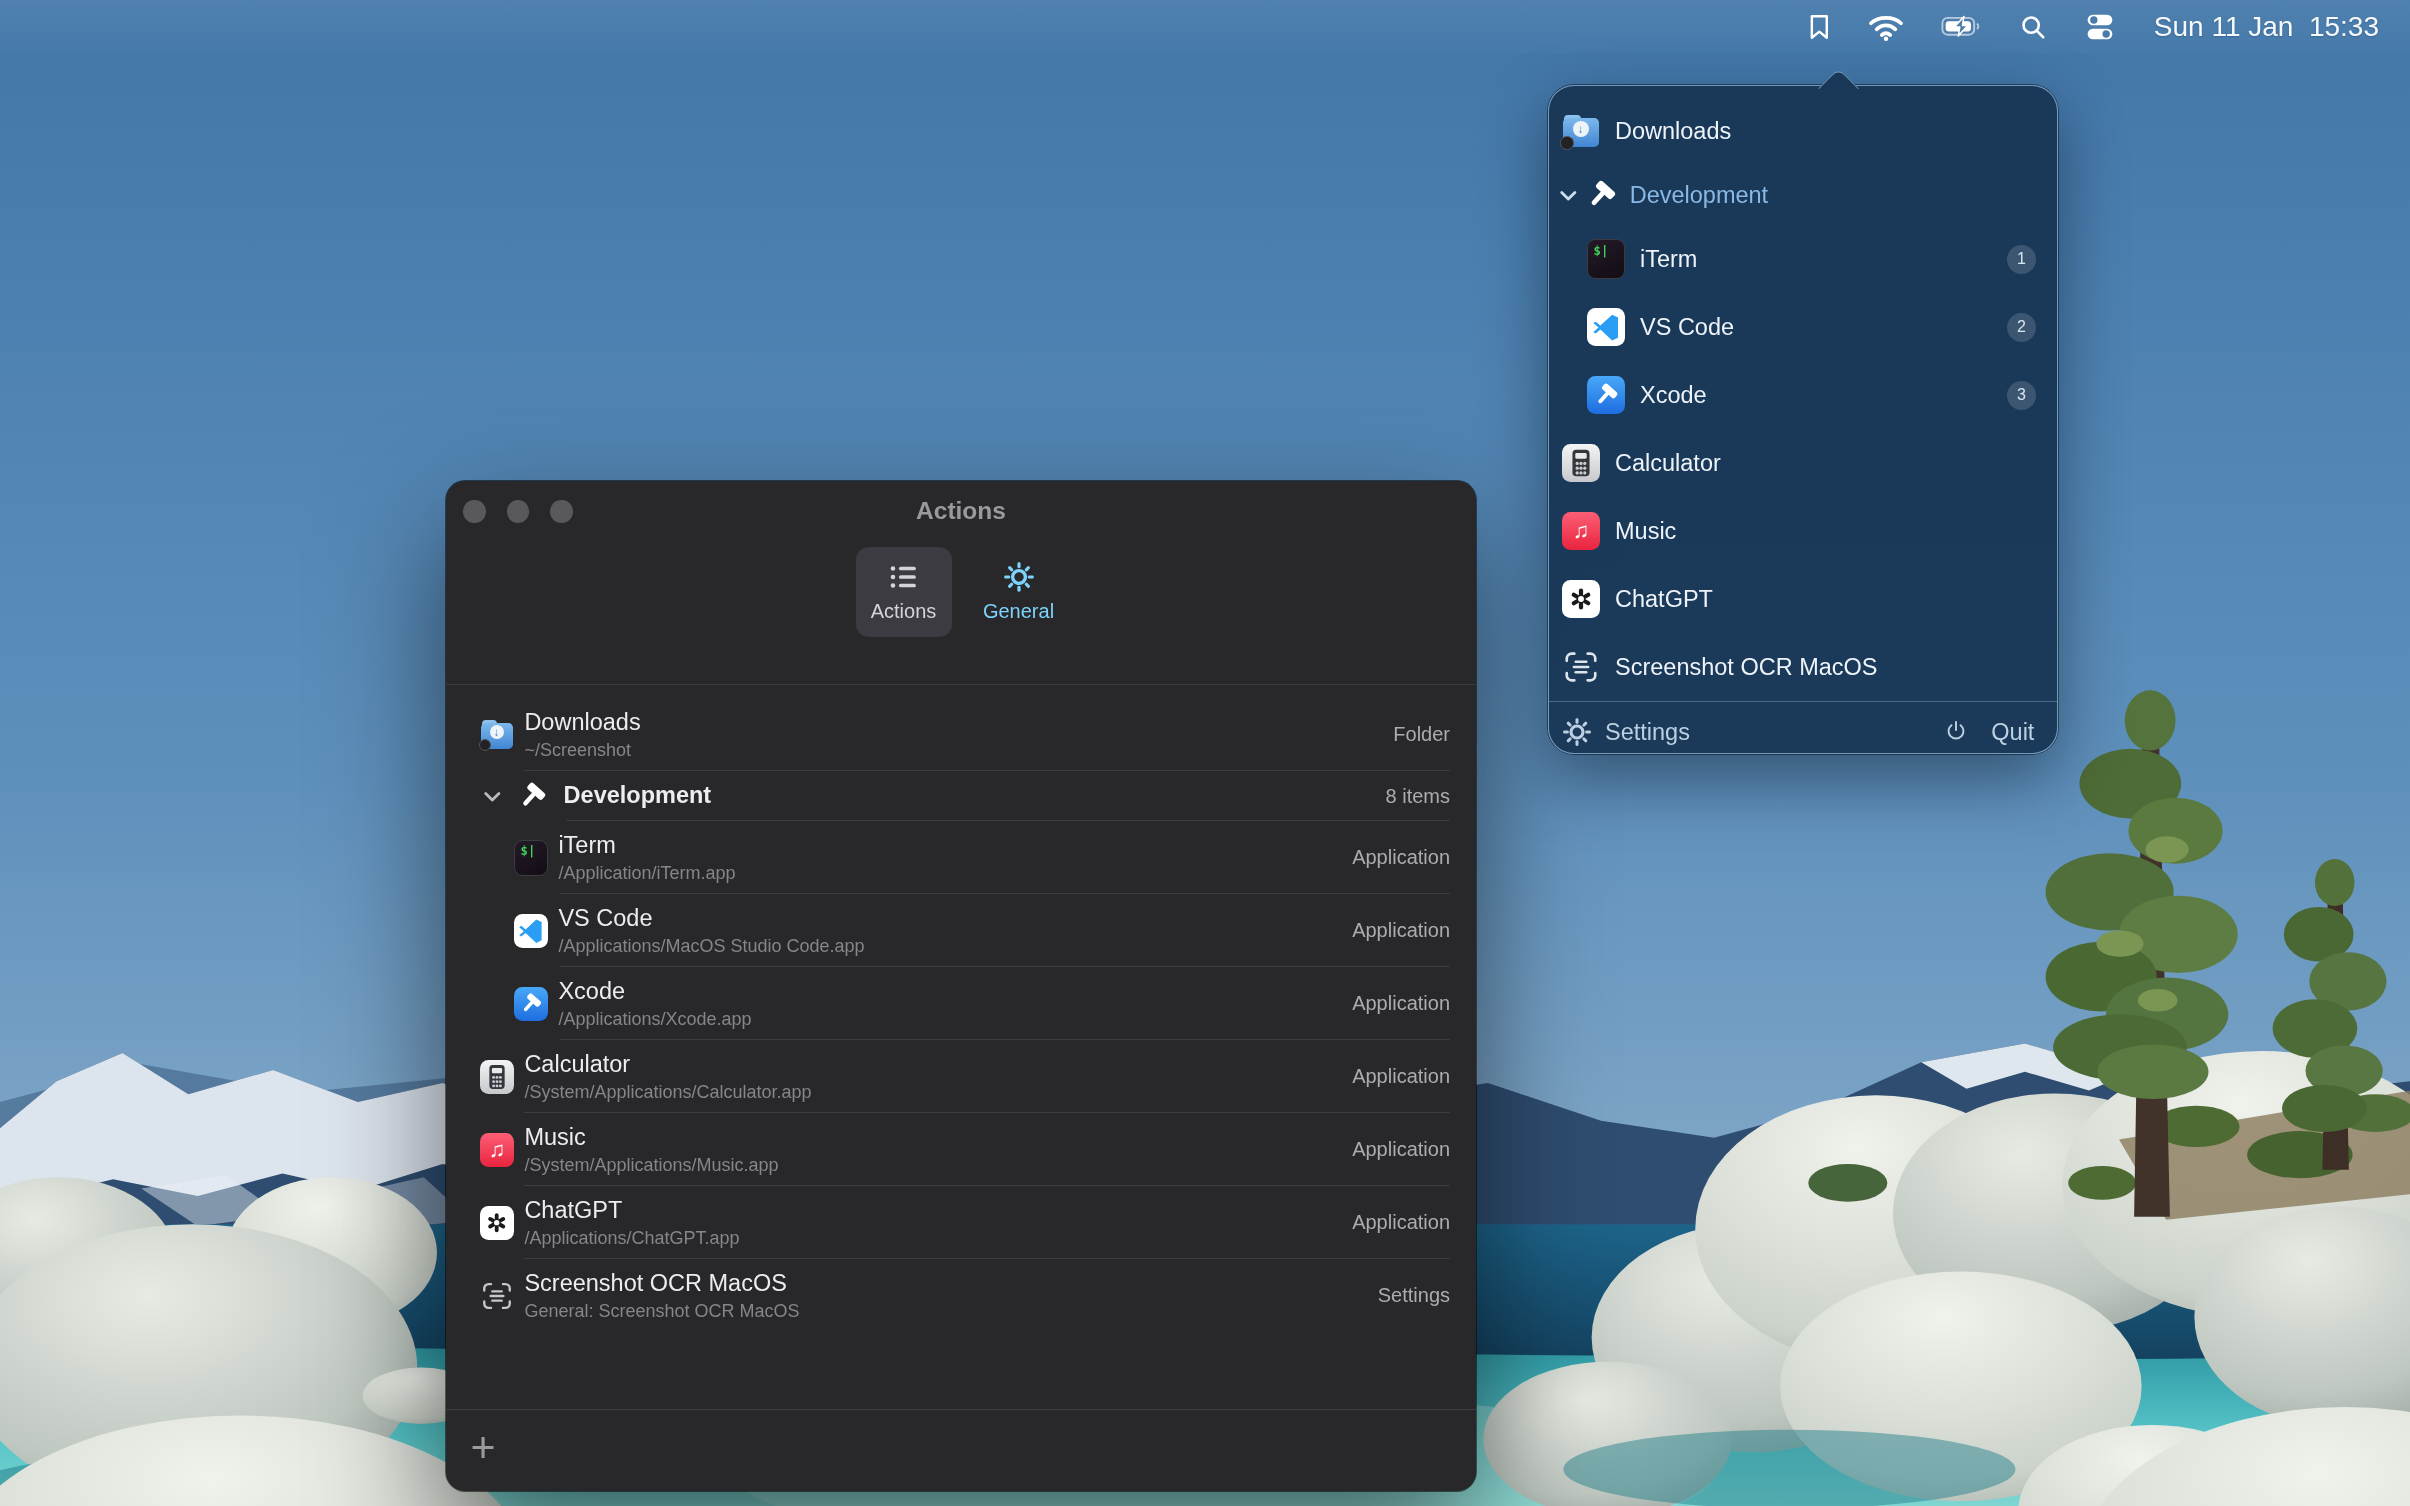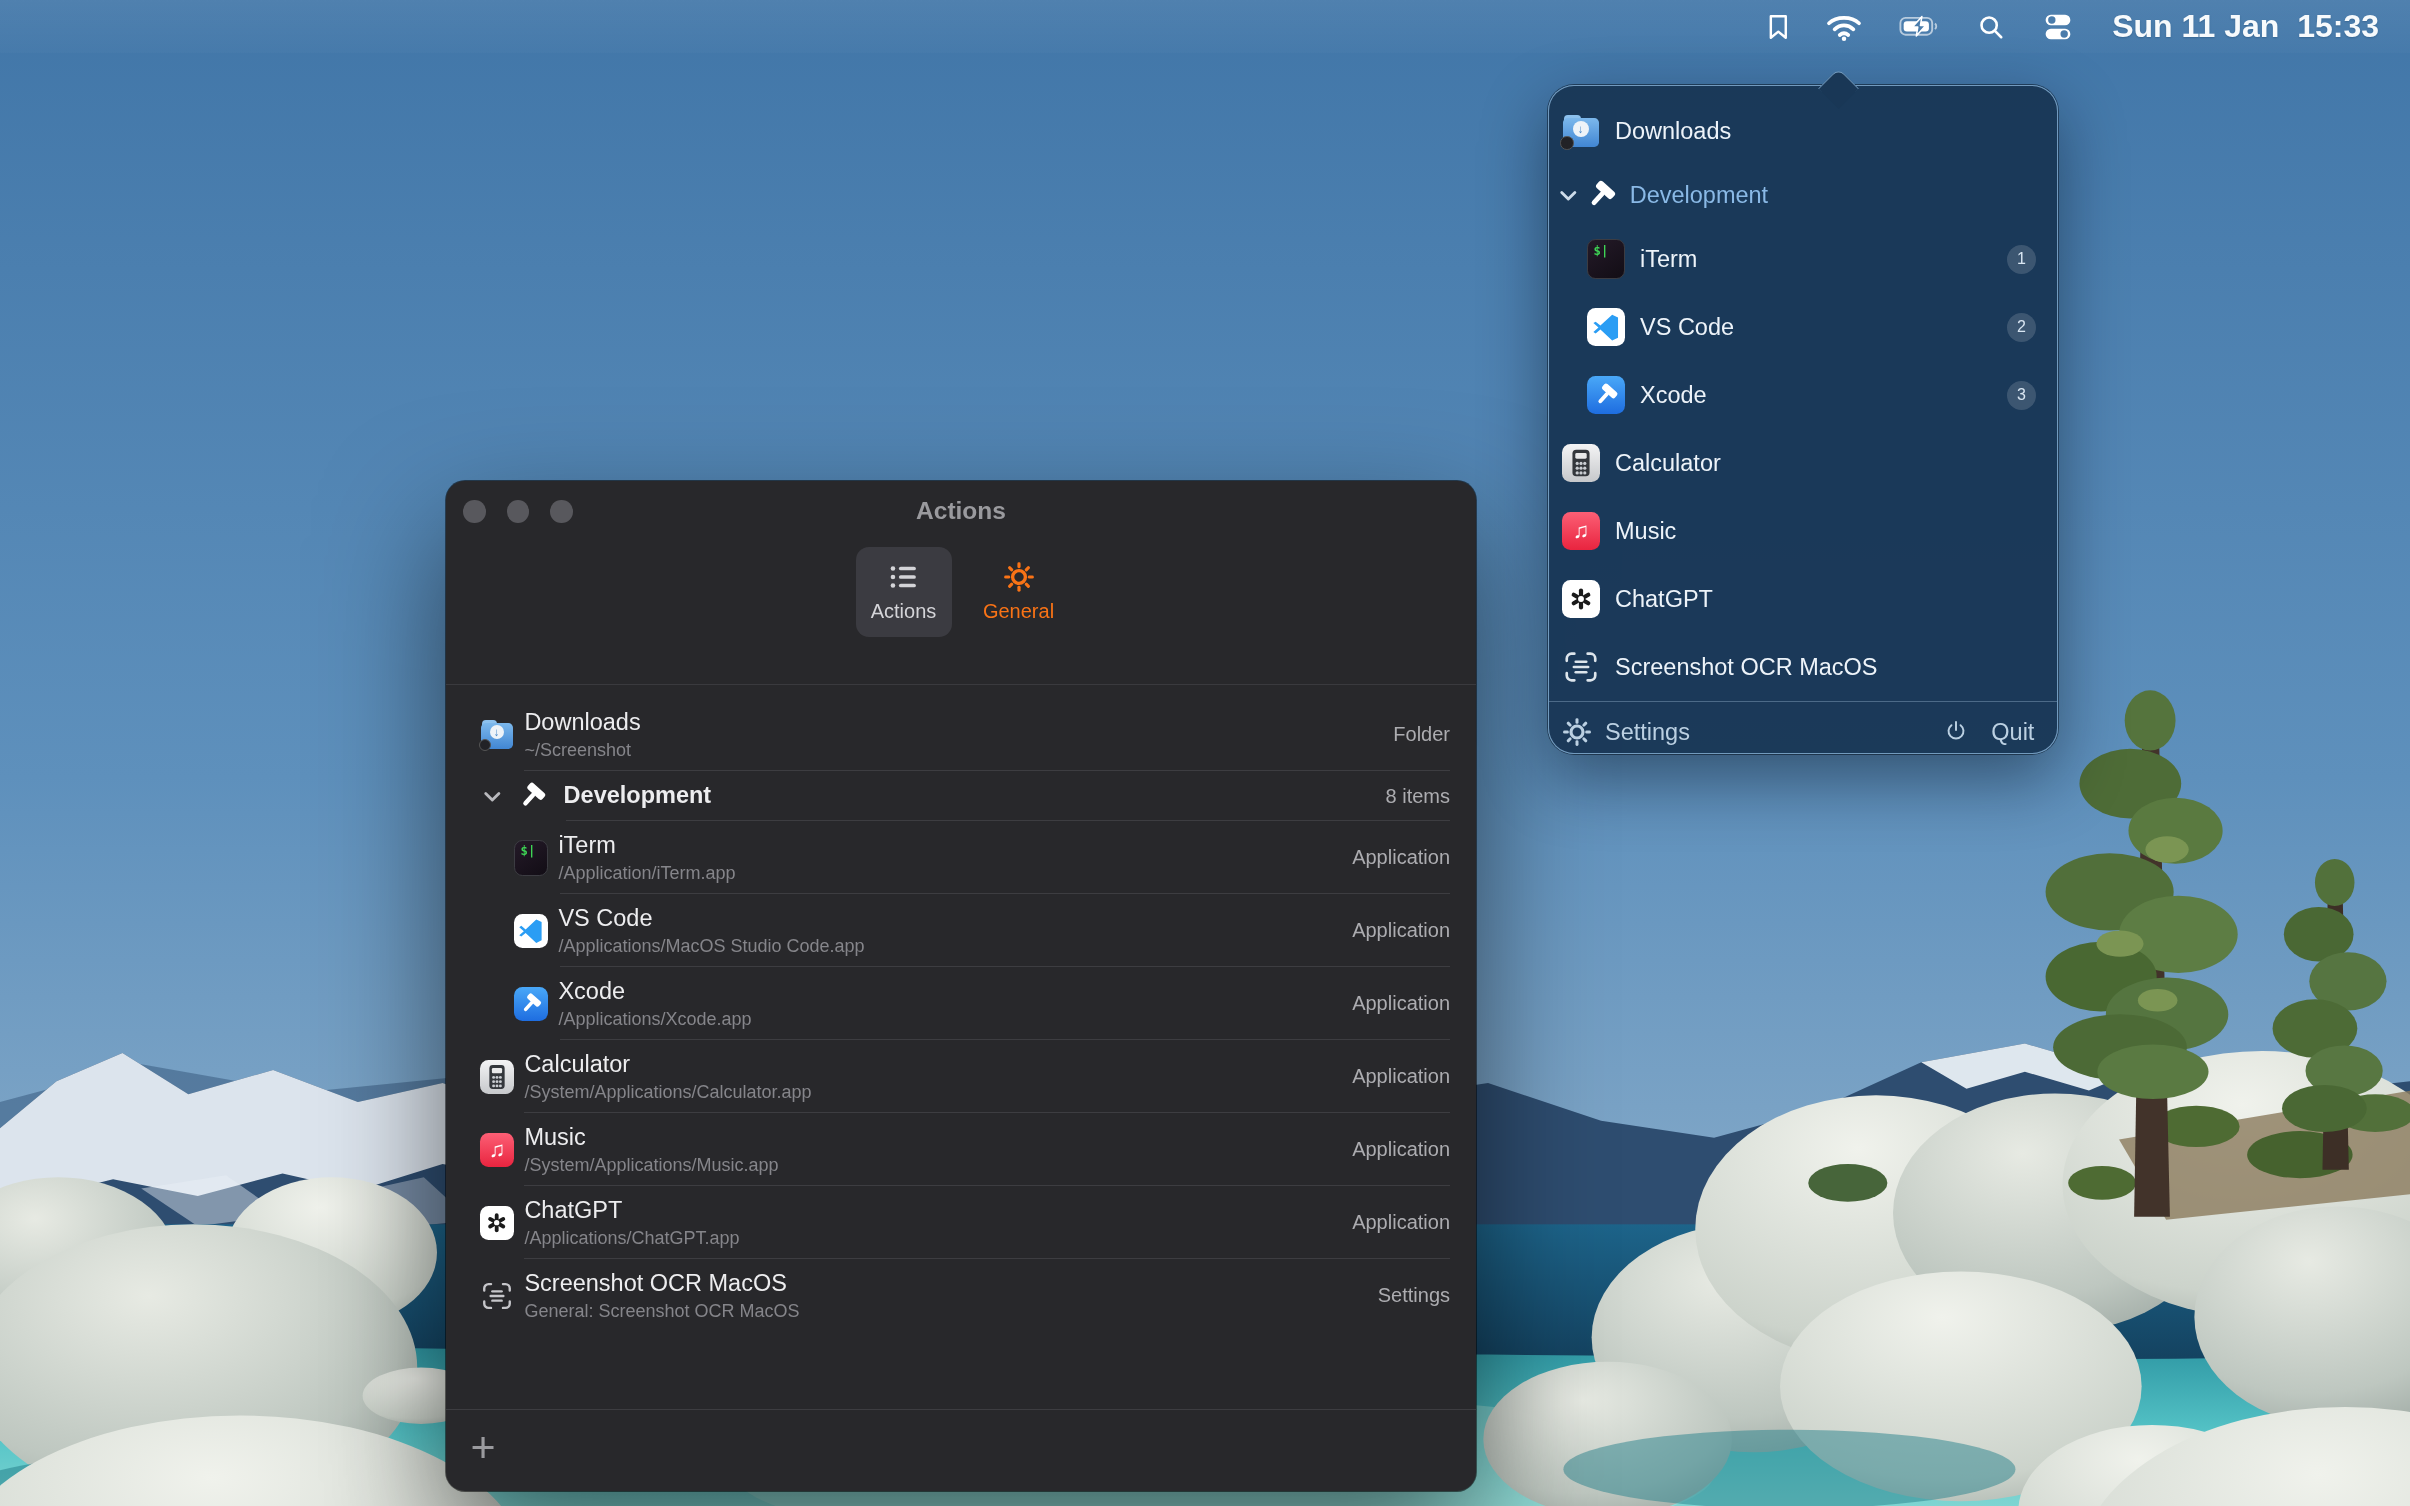--- a/index.html
+++ b/index.html
@@ -10,21 +10,21 @@
 
   
   .wallpaper{position:absolute;inset:0;z-index:0;}
 
   
   .menubar{position:absolute;left:0;top:0;right:0;height:53px;z-index:10;
            display:flex;align-items:center;justify-content:flex-end;
            padding-right:32px;gap:36px;
            background:linear-gradient(rgba(255,255,255,.08),rgba(255,255,255,.02));}
   .mb-icon{height:26px;display:flex;align-items:center;}
-  .mb-clock{color:#f7fafc;font-size:32px;font-weight:700;white-space:pre;
+  .mb-clock{color:#f7fafc;font-size:28px;font-weight:400;white-space:pre;
             text-shadow:0 0.9px 1.9px rgba(0,40,70,.25);}
 
   
   .dropdown{position:absolute;left:1548px;top:85px;width:508px;height:667px;z-index:30;
             background:rgba(25,55,86,.97);
             border:1.9px solid rgba(130,172,208,.85);
             border-radius:26px;
             box-shadow:0 0 0 0.9px rgba(5,18,32,.55),0 24.5px 66px rgba(0,10,25,.45);
             color:#edf3f9;}
   .dd-arrow{position:absolute;top:-12.2px;left:275px;width:28px;height:28px;
@@ -61,21 +61,21 @@
           background:#28282b;border-radius:19px;color:#ececee;
           box-shadow:0 0 0 0.9px rgba(0,0,0,.55),0 52px 122px rgba(0,0,0,.55);}
   .titlebar{position:absolute;top:0;left:0;right:0;height:60px;
             text-align:center;line-height:60px;font-size:24.5px;font-weight:700;color:#9a9a9e;}
   .lights{position:absolute;left:17px;top:19px;display:flex;gap:21px;}
   .light{width:22.6px;height:22.6px;border-radius:50%;background:#58585d;}
   .tabs{position:absolute;top:66px;left:0;right:0;height:90px;
         display:flex;justify-content:center;gap:19px;}
   .tab{width:96px;height:90px;border-radius:13px;
        display:flex;flex-direction:column;align-items:center;justify-content:center;
-       gap:6.6px;font-size:20px;color:#f97316;}
+       gap:6.6px;font-size:20px;color:#7dd3fc;}
   .tab.selected{background:#3b3b41;color:#d4d4d8;}
   .tab-icon{width:34px;height:32px;}
   .hdivider{position:absolute;top:203px;left:0;right:0;height:0.9px;background:#3a3a3e;}
 
   .list{position:absolute;top:217px;left:0;right:0;}
   .wrow{position:relative;display:flex;align-items:center;height:73px;
         padding:0 26px 0 34px;}
   .wrow::after{content:"";position:absolute;left:78px;right:26px;bottom:0;height:0.9px;
                background:#3d3d41;}
   .wrow.indent{padding-left:68px;}

